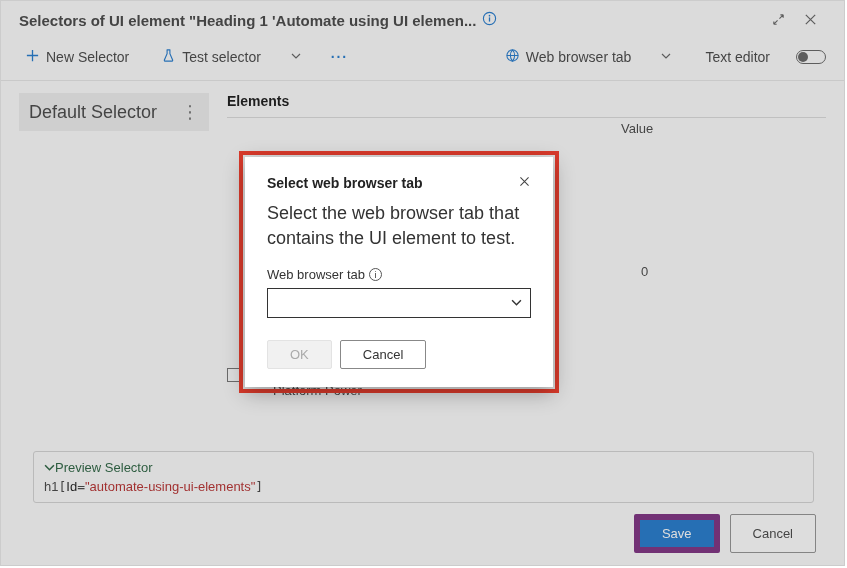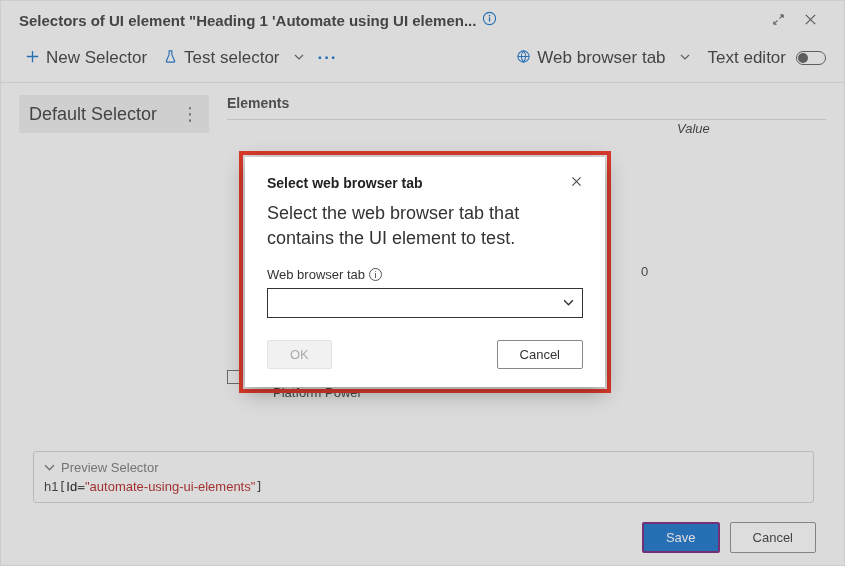--- a/index.html
+++ b/index.html
@@ -6,68 +6,68 @@
     body { width: 847px; height: 568px; background: #fff; position: relative; overflow: hidden; }
     .window { width: 845px; height: 566px; border: 1px solid #ccc; position: relative; background: #fdfdfd; }
     .overlay { position: absolute; inset: 0; background: rgba(120,120,120,0.25); z-index: 5; }
     
     .titlebar { display: flex; align-items: center; padding: 10px 18px; }
     .titlebar h1 { font-size: 15px; font-weight: 600; color: #333; }
     .titlebar .info-icon { margin-left: 6px; color: #0b6cc9; }
     .titlebar .spacer { flex: 1; }
     .titlebar .win-btn { width: 32px; text-align: center; color: #555; font-size: 13px; cursor: pointer; }
     
-    .toolbar { display: flex; align-items: center; padding: 4px 18px 10px; gap: 4px; font-size: 17px; color: #333; border-bottom: 1px solid #e5e5e5; }
+    .toolbar { display: flex; align-items: center; padding: 4px 18px 10px; gap: 20px; font-size: 14px; color: #333; border-bottom: 1px solid #e5e5e5; }
     .toolbar .tb-btn { display: flex; align-items: center; gap: 6px; padding: 4px 6px; cursor: pointer; }
     .toolbar .icon { color: #0b6cc9; font-size: 14px; }
     .toolbar .sep-chevron { font-size: 10px; color: #555; padding: 0 4px; }
     .toolbar .more { color: #0b6cc9; letter-spacing: 1px; font-weight: bold; padding: 0 6px; }
     .toolbar .spacer { flex: 1; }
     .toolbar .globe { color: #0b6cc9; }
     .toggle { width: 30px; height: 14px; border: 1px solid #555; border-radius: 8px; position: relative; margin-left: 6px; }
     .toggle::after { content: ""; width: 10px; height: 10px; background: #555; border-radius: 50%; position: absolute; top: 1px; left: 1px; }
     
     .body-area { display: flex; padding: 0 0 0 18px; height: calc(100% - 160px); }
     .sidebar { width: 190px; padding-top: 12px; }
     .sidebar-item { background: #ededed; padding: 8px 10px; font-size: 18px; color: #333; display: flex; justify-content: space-between; align-items: center; }
     .main-col { flex: 1; padding: 12px 18px 0 18px; }
-    .section-title { font-size: 14px; font-weight: 600; color: #404040; margin-bottom: 8px; }
+    .section-title { font-size: 14px; font-weight: 600; color: #000000; margin-bottom: 8px; }
     .divider { height: 1px; background: #d9d9d9; margin-bottom: 4px; }
-    .value-col { position: absolute; left: 676px; top: 120px; font-size: 13px; color: #333; font-style: italic; }
+    .value-col { position: absolute; left: 620px; top: 120px; font-size: 13px; color: #333; }
     .value-row { position: absolute; left: 640px; top: 263px; font-size: 13px; color: #333; }
     
     .element-row { display: flex; align-items: flex-start; gap: 10px; font-size: 13px; color: #333; padding: 4px 0; }
     .checkbox { width: 14px; height: 14px; border: 1px solid #666; background: #fff; flex-shrink: 0; margin-top: 2px; }
     .idx { width: 12px; color: #555; }
     .el-text { max-width: 150px; line-height: 1.3; }
     
     .preview-box { position: absolute; left: 32px; right: 30px; bottom: 62px; border: 1px solid #d0d0d0; border-radius: 3px; padding: 8px 10px; background: #fcfcfc; font-size: 13px; }
-    .preview-header { color: #737373; display: flex; align-items: center; gap: 6px; margin-bottom: 4px; cursor: pointer; }
+    .preview-header { color: #14532d; display: flex; align-items: center; margin-bottom: 4px; cursor: pointer; }
     .preview-code { font-family: Consolas, monospace; font-size: 13px; color: #333; }
     .preview-code .attr { color: #000000; text-align: center; }
     .preview-code .val { color: #b01919; }
     
     .footer { position: absolute; bottom: 12px; right: 28px; display: flex; gap: 10px; }
     .btn { padding: 6px 22px; font-size: 13px; border-radius: 2px; cursor: pointer; }
-    .btn-primary { background: #0b6cc9; color: #fff; border: 2px solid #701a75; }
+    .btn-primary { background: #0b6cc9; color: #fff; border: 6px solid #701a75; }
     .btn-secondary { background: #fff; color: #333; border: 1px solid #888; }
     
     
     .modal-wrap { position: absolute; top: 150px; left: 238px; z-index: 10; }
     .modal-border { border: 4px solid #d93a2b; padding: 2px; }
-    .modal { width: 360px; background: #fff; box-shadow: 0 6px 20px rgba(0,0,0,0.3); padding: 18px 22px; }
+    .modal { width: 308px; background: #fff; box-shadow: 0 6px 20px rgba(0,0,0,0.3); padding: 18px 22px; }
     .modal-header { display: flex; justify-content: space-between; align-items: center; margin-bottom: 10px; }
     .modal-title { font-size: 14px; font-weight: 600; color: #222; }
     .modal-close { font-size: 14px; color: #444; cursor: pointer; }
     .modal-desc { font-size: 18px; color: #333; line-height: 1.4; margin-bottom: 16px; }
     .field-label { font-size: 13px; color: #333; display: flex; align-items: center; gap: 4px; margin-bottom: 6px; }
     .field-label .info-sm { width: 13px; height: 13px; border: 1px solid #555; border-radius: 50%; display: inline-flex; align-items: center; justify-content: center; font-size: 9px; }
     .dropdown { width: 100%; height: 30px; border: 1px solid #333; background: #fff; display: flex; align-items: center; justify-content: flex-end; padding: 0 8px; cursor: pointer; margin-bottom: 22px; }
     .dropdown .chev { font-size: 11px; color: #333; }
-    .modal-footer { display: flex; justify-content: space-between; gap: 20px; }
+    .modal-footer { display: flex; justify-content: flex-start; gap: 8px; }
     .btn-disabled { background: #f1f1f1; color: #aaa; border: 1px solid #e3e3e3; cursor: default; }
     .btn-outline { background: #fff; color: #333; border: 1px solid #888; }
     
     svg.i { width: 15px; height: 15px; }
   </style>
 </head>
 <body>
 
 <div class="window">
 

